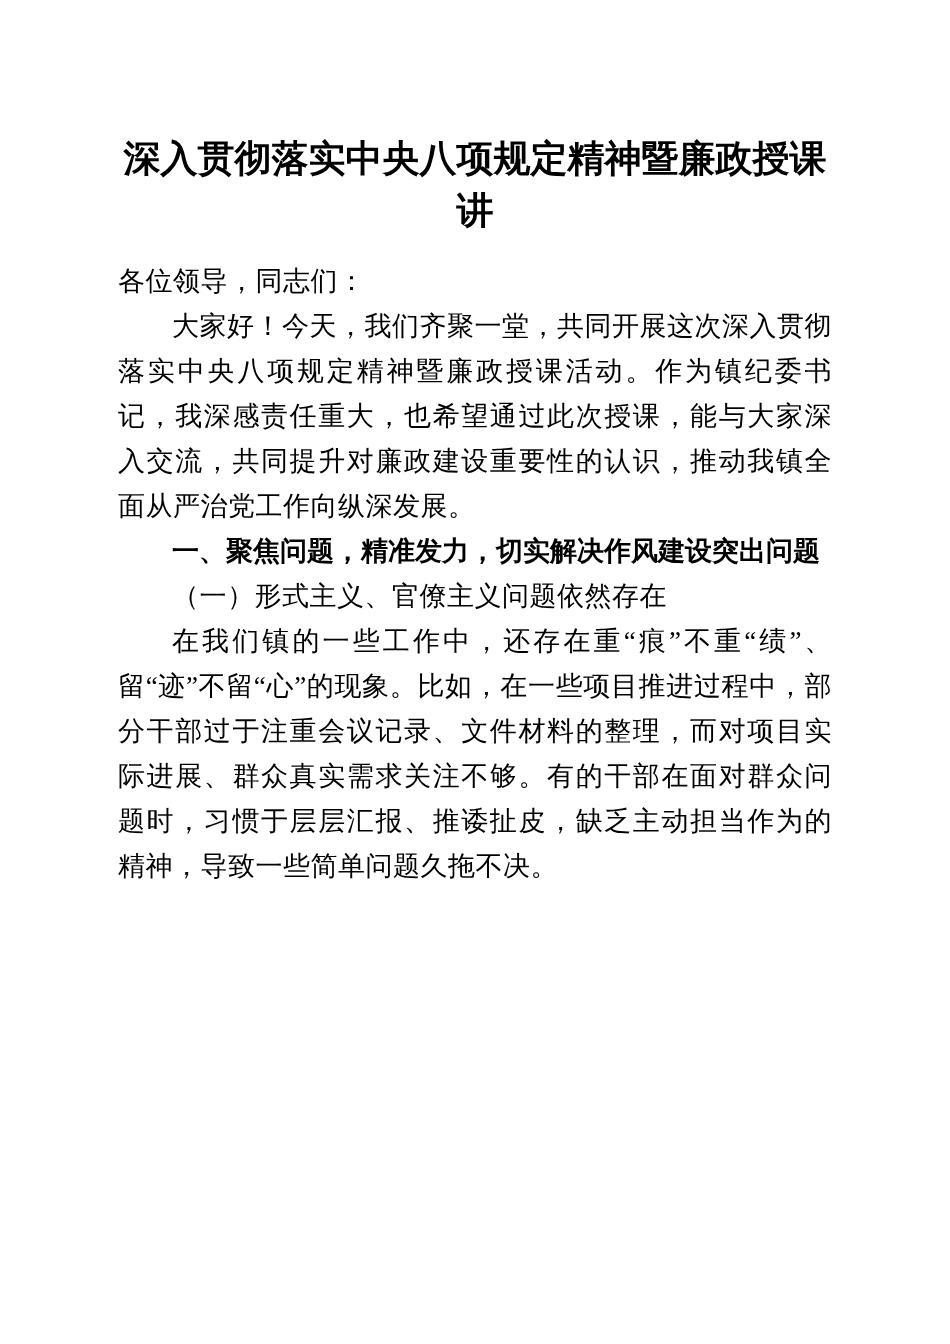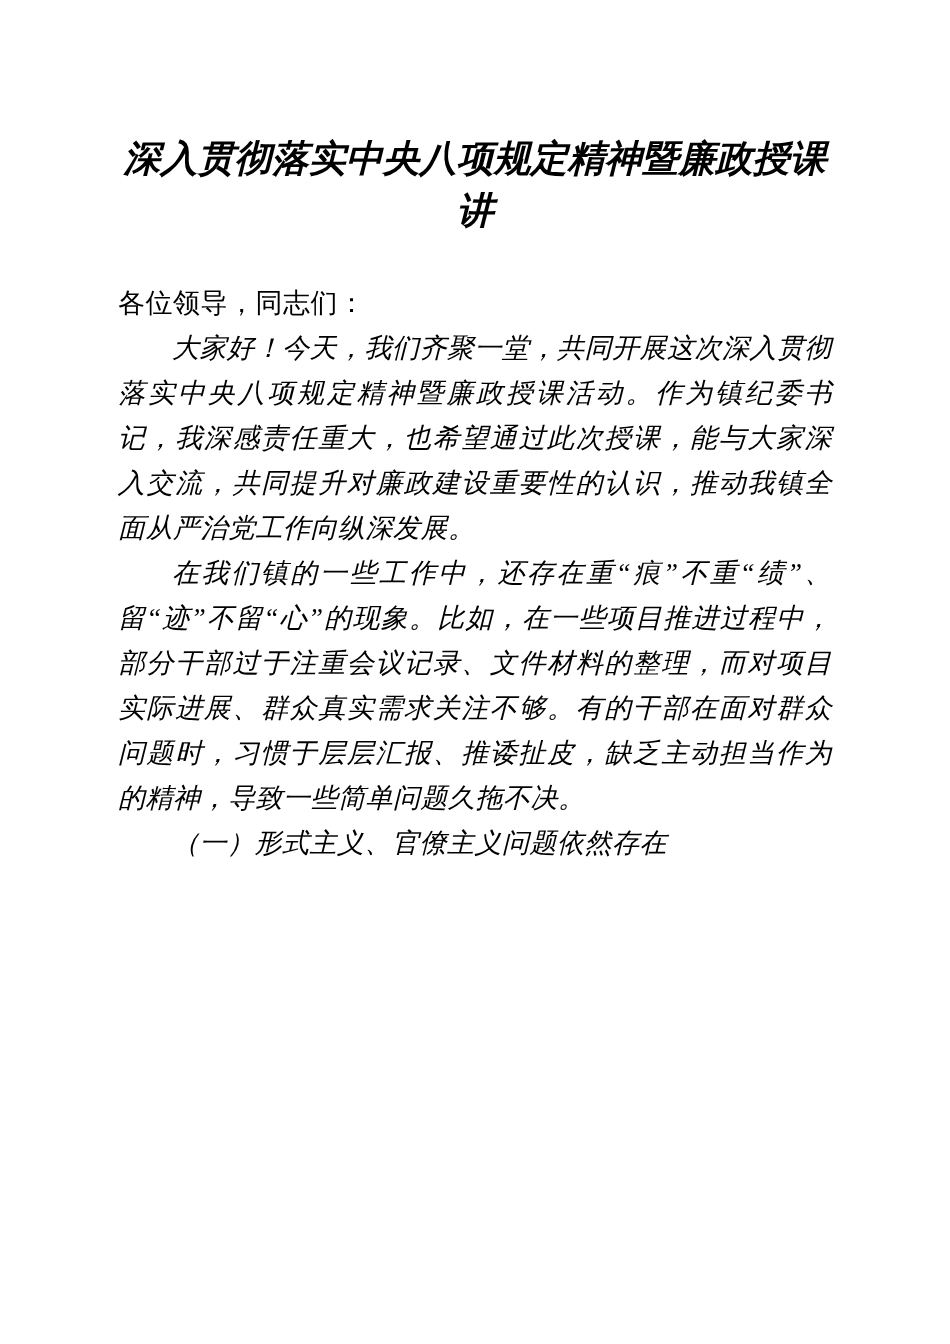--- a/index.html
+++ b/index.html
@@ -17,39 +17,37 @@
     overflow: hidden;
     color: #000000;
   }
   .doc-title {
     font-family: "Liberation Serif", "DejaVu Serif", serif;
     font-weight: 700;
     font-size: 37px;
     line-height: 52px;
     text-align: center;
     color: #000000;
-    font-style: italic;
   }
   .doc-body {
-    margin-top: 44px;
+    margin-top: 22px;
     font-family: "Liberation Serif", "DejaVu Serif", serif;
     font-size: 27px;
     line-height: 45px;
     color: #000000;
     text-align: justify;
     text-justify: inter-ideograph;
   }
   .block {
     margin: 0;
     padding: 0;
     letter-spacing: 0.5px;
   }
   .indent {
     text-indent: 54px;
-    font-style: italic;
   }
   .salutation {
     text-indent: 0;
   }
   .section-heading {
     font-family: "Liberation Sans", "DejaVu Sans", sans-serif;
     font-weight: 700;
     letter-spacing: 0px;
   }
   .sub-heading {
@@ -66,20 +64,21 @@
     <span style="display:block">深入贯彻落实中央八项规定精神暨廉政授课讲</span>
   </div>
 
   <div class="doc-body">
 
     <p class="block salutation">各位领导，同志们：</p>
 
     <p class="block indent">大家好！今天，我们齐聚一堂，共同开展这次深入贯彻落实中央八项规定精神暨廉政授课活动。作为镇纪委书记，我深感责任重大，也希望通过此次授课，能与大家深入交流，共同提升对廉政建设重要性的认识，推动我镇全面从严治党工作向纵深发展。</p>
 
 
+    <p class="block indent section-heading">一、聚焦问题，精准发力，切实解决作风建设突出问题</p>
+
+    <p class="block indent sub-heading">（一）形式主义、官僚主义问题依然存在</p>
 
     <p class="block indent">在我们镇的一些工作中，还存在重“痕”不重“绩”、留“迹”不留“心”的现象。比如，在一些项目推进过程中，部分干部过于注重会议记录、文件材料的整理，而对项目实际进展、群众真实需求关注不够。有的干部在面对群众问题时，习惯于层层汇报、推诿扯皮，缺乏主动担当作为的精神，导致一些简单问题久拖不决。</p>
-
-    <p class="block indent sub-heading">（一）形式主义、官僚主义问题依然存在</p>
 
   </div>
 
 </div>
 
 </body></html>

